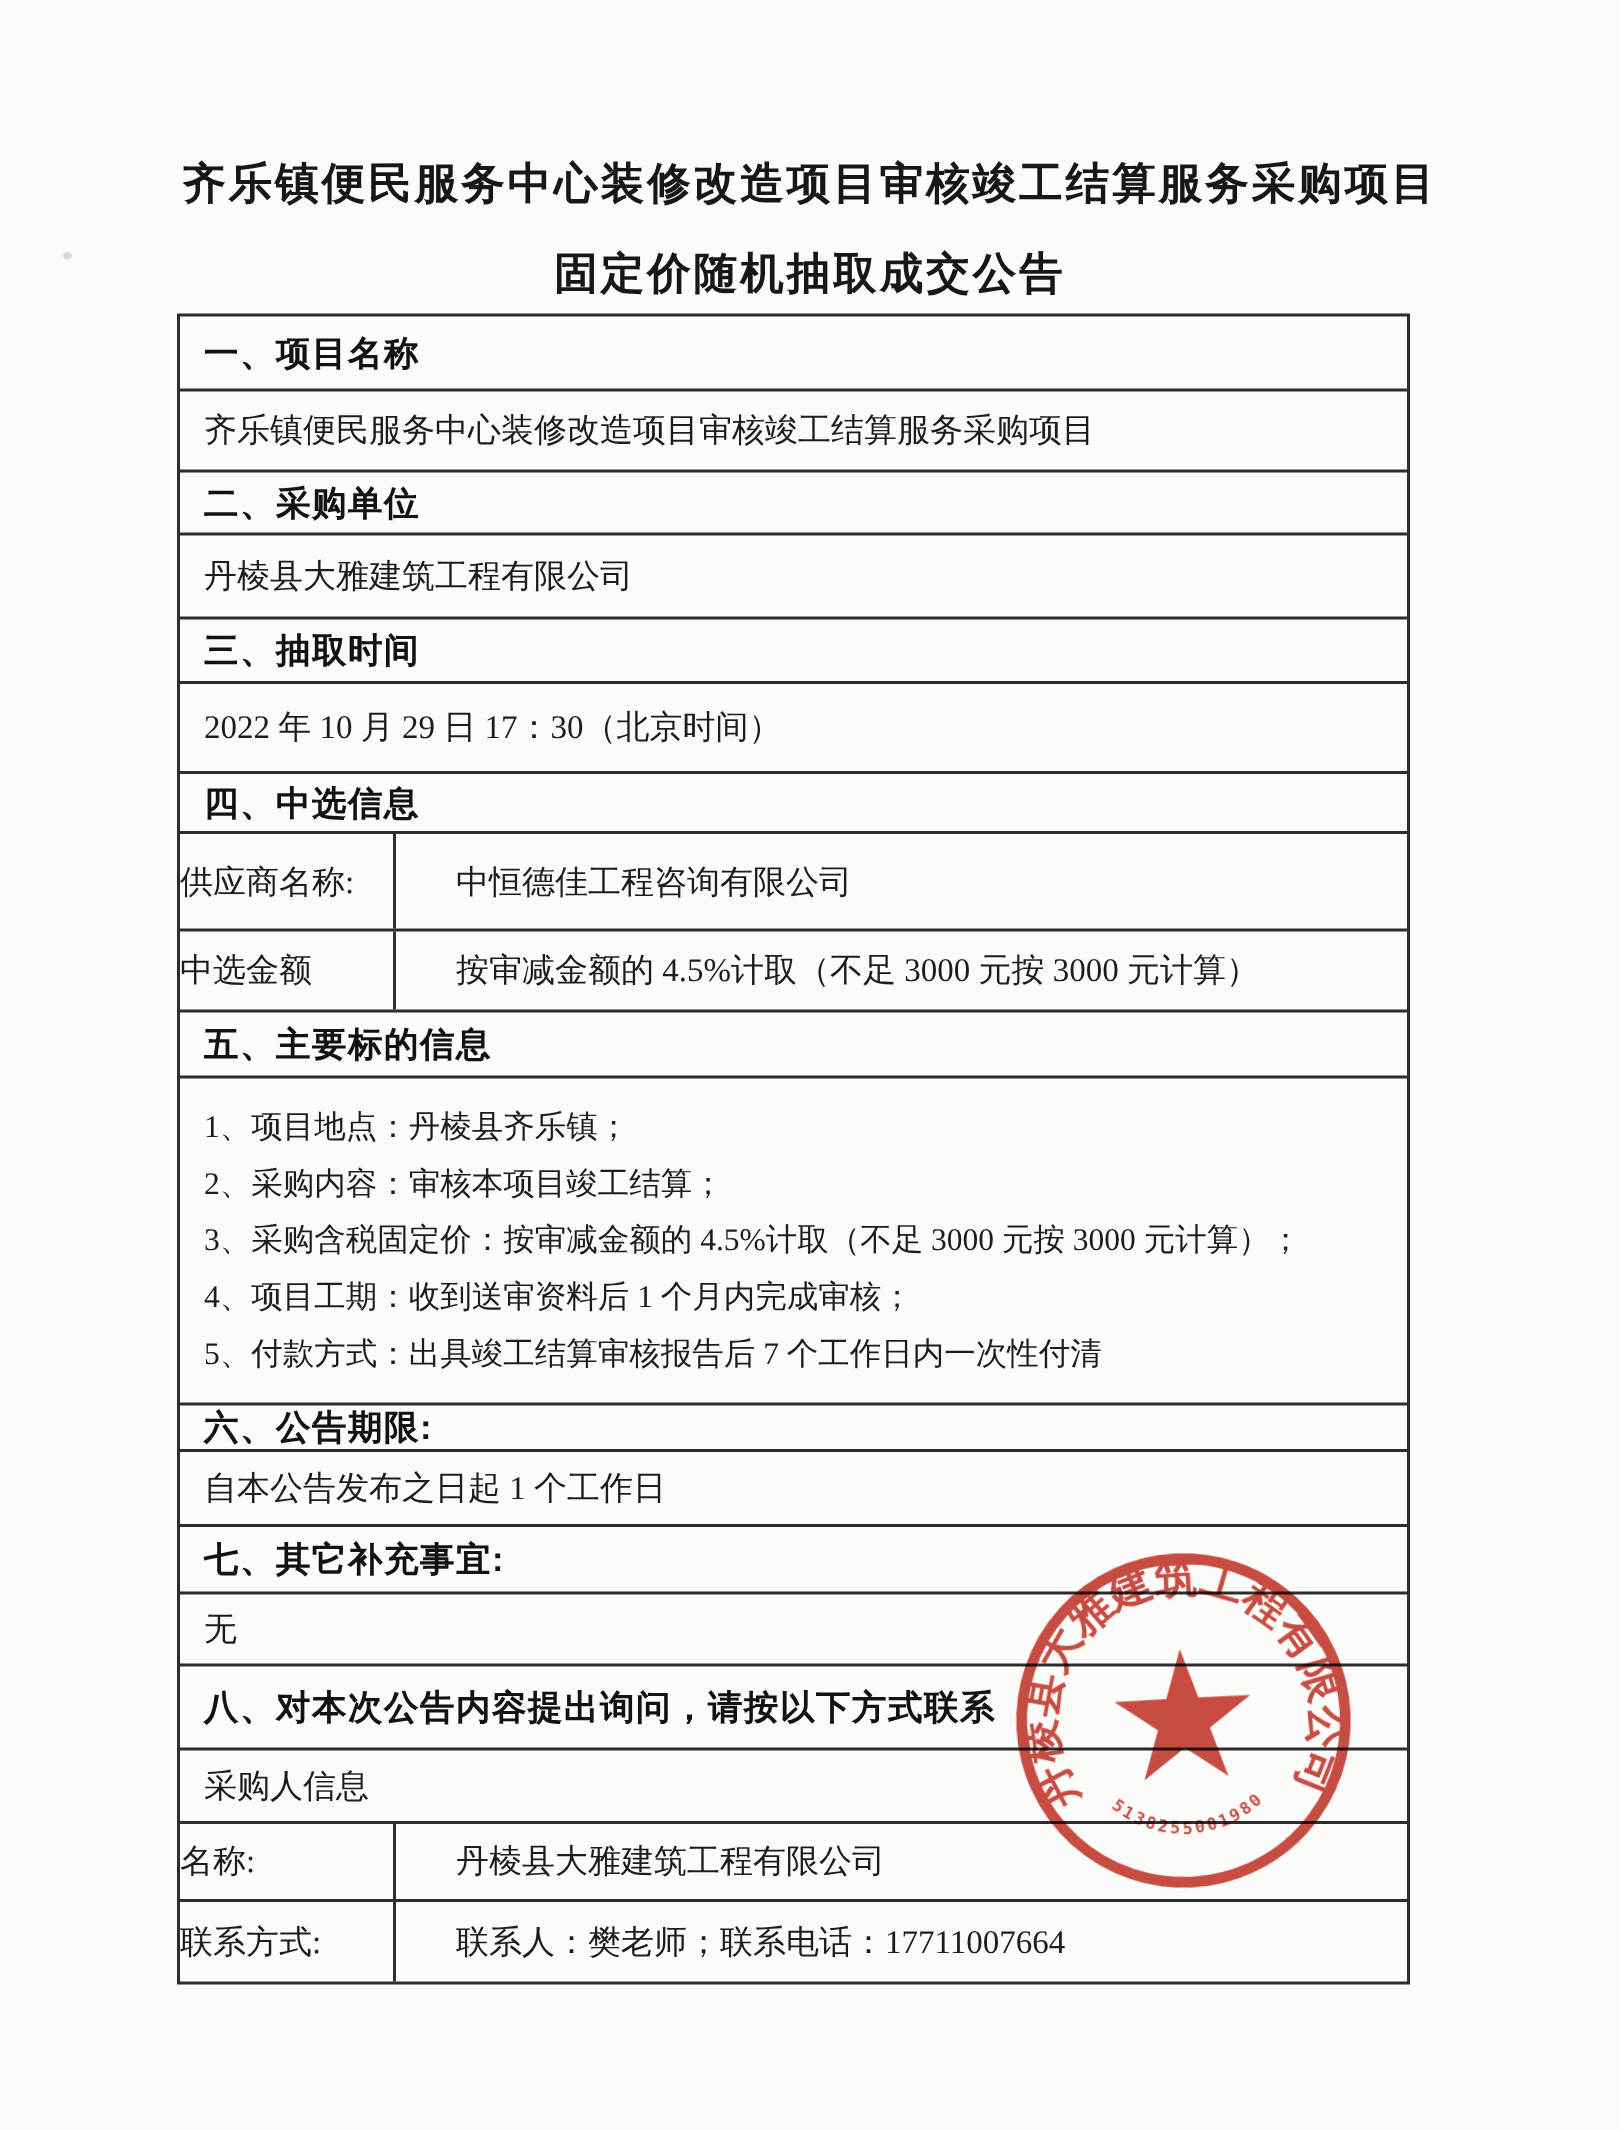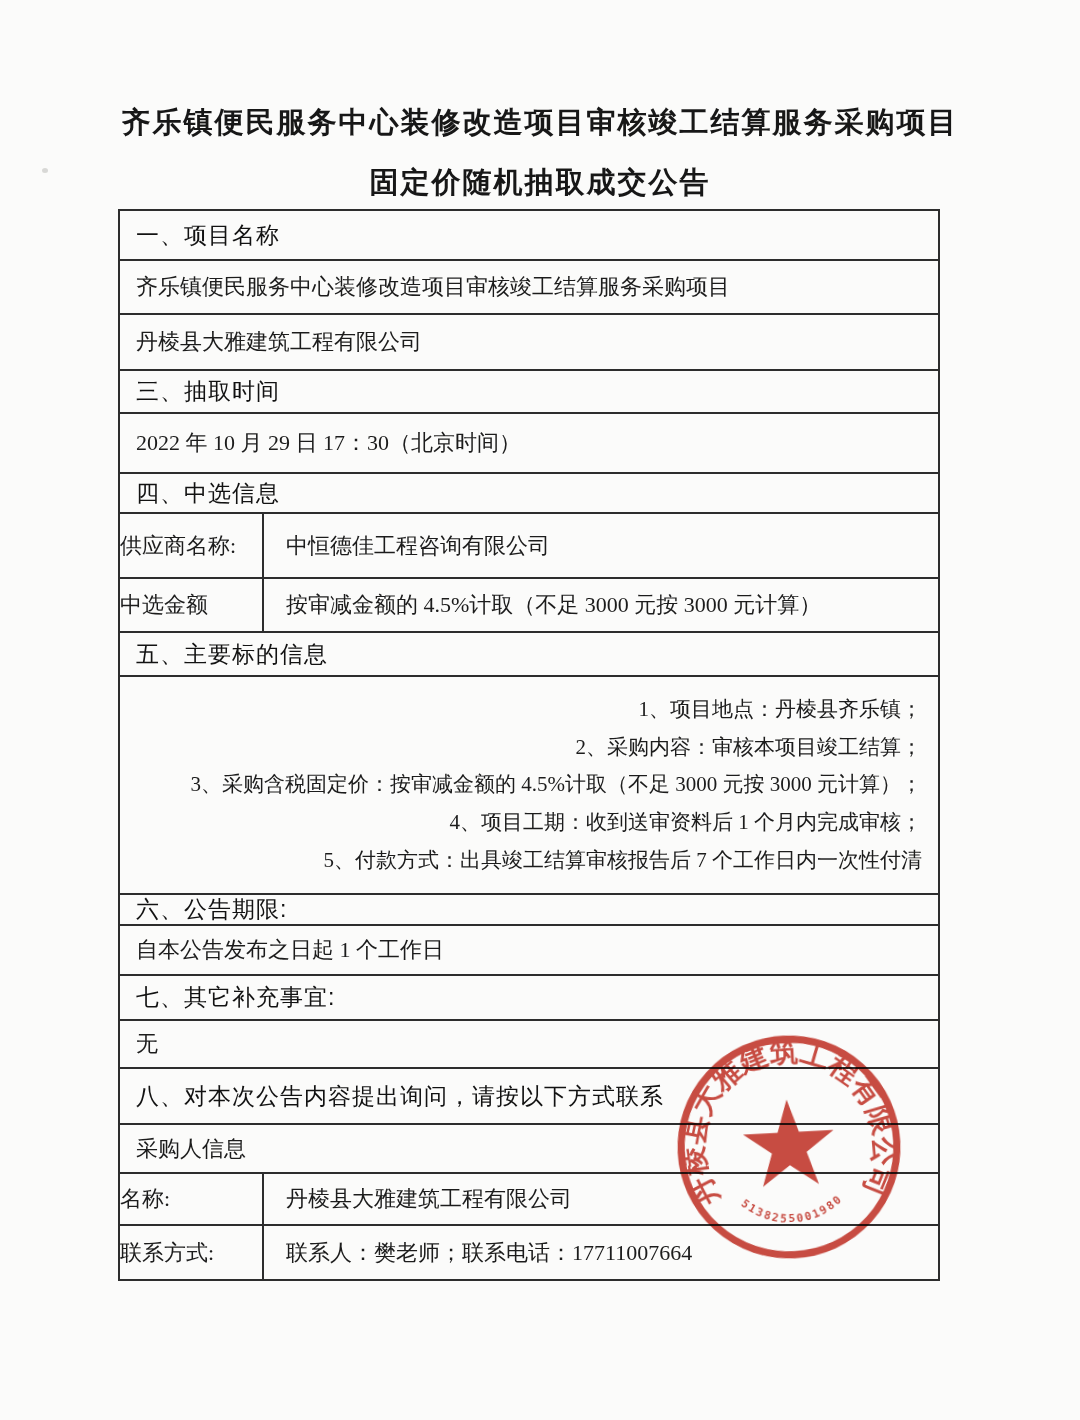--- a/index.html
+++ b/index.html
@@ -35,47 +35,47 @@
     background:transparent;
   }
   .row {
     border-top:2px solid #2d2d2d;
     display:flex;
     align-items:center;
   }
   .row:first-child { border-top:none; }
   .row.header {
     font-family:"Liberation Sans","DejaVu Sans",sans-serif;
-    font-weight:normal;
+    font-weight:bold;
     font-size:23px;
     padding-left:16px;
     letter-spacing:1px;
     color:#121212;
   }
   .row.value {
     font-size:22px;
     padding-left:16px;
   }
   .row.split { padding:0; }
   .cell-label {
     width:144px;
     align-self:stretch;
     display:flex; align-items:center;
     border-right:2px solid #2d2d2d;
     font-size:22px;
   }
   .cell-value {
     flex:1;
     display:flex; align-items:center;
-    padding-left:22px;
+    padding-left:40px;
     font-size:22px;
   }
   .row.items {
     flex-direction:column;
-    align-items:flex-end;
+    align-items:flex-start;
     justify-content:space-around;
     padding:14px 16px;
   }
   .item { font-size:21px; line-height:1.2; }
 
   .seal {
     position:absolute;
     left:670px; top:1028px;
     width:238px; height:238px;
     pointer-events:none;
@@ -115,20 +115,21 @@
   <div class="speck" style="left:42px; top:168px;"></div>
 
   <div class="title title-1">齐乐镇便民服务中心装修改造项目审核竣工结算服务采购项目</div>
   <div class="title title-2">固定价随机抽取成交公告</div>
 
   <div class="doc-table">
 
     <div class="row header" style="height:48px">一、项目名称</div>
     <div class="row value" style="height:54px">齐乐镇便民服务中心装修改造项目审核竣工结算服务采购项目</div>
 
+    <div class="row header" style="height:42px">二、采购单位</div>
     <div class="row value" style="height:56px">丹棱县大雅建筑工程有限公司</div>
 
     <div class="row header" style="height:43px">三、抽取时间</div>
     <div class="row value" style="height:60px">2022 年 10 月 29 日 17：30（北京时间）</div>
 
     <div class="row header" style="height:40px">四、中选信息</div>
 
     <div class="row split" style="height:65px">
       <div class="cell-label">供应商名称:</div>
       <div class="cell-value">中恒德佳工程咨询有限公司</div>

